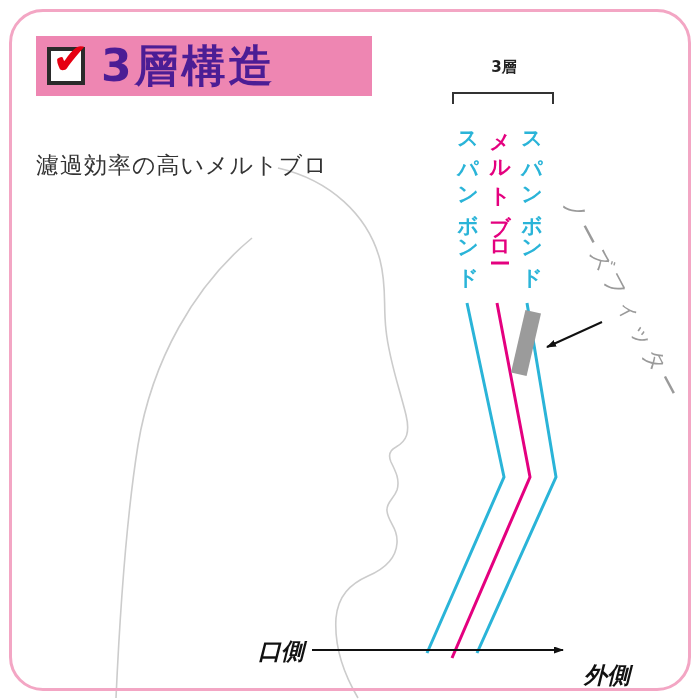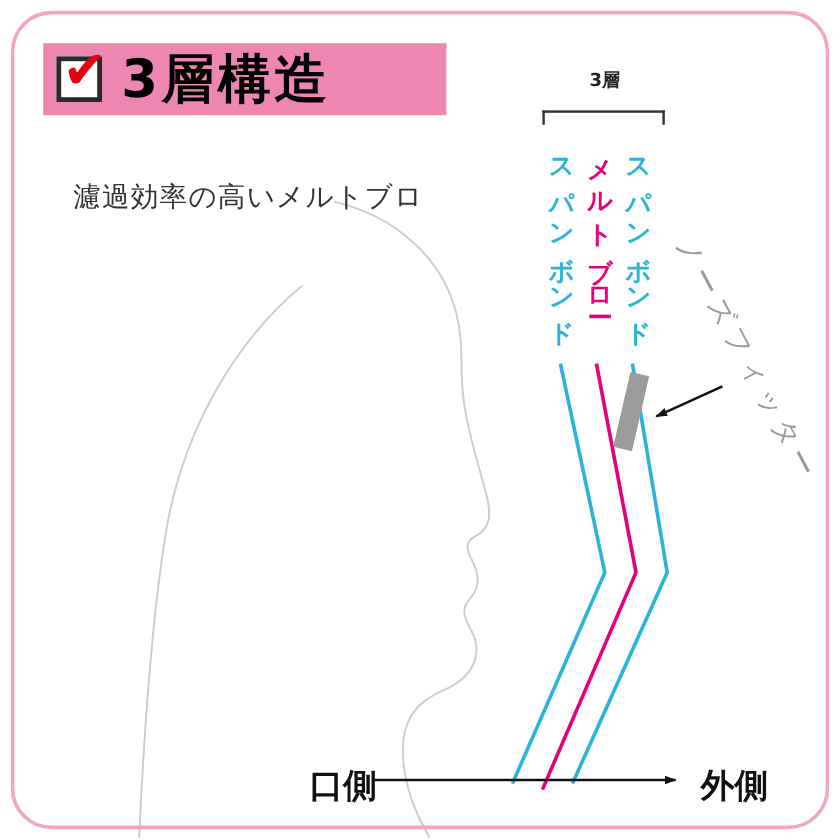--- a/index.html
+++ b/index.html
@@ -29,27 +29,27 @@
   }
   .checkbox{
     width:38px;height:38px;margin-left:11px;background:#ffffff;
     border:4px solid #2a2a2a;position:relative;flex:0 0 auto;
   }
   .checkbox .check{
     position:absolute;left:1px;top:-14px;font-size:44px;line-height:44px;
     font-weight:bold;color:var(--check-red);
   }
   .banner-title{
-    margin-left:16px;font-size:44px;font-weight:bold;color:#000000;letter-spacing:3px;
+    margin-left:16px;font-size:44px;font-weight:bold;color:#4c1d95;letter-spacing:3px;
     white-space:nowrap;
   }
   
   .description{
     position:absolute;left:36px;top:138px;width:345px;
-    font-size:23px;color:var(--text-dark);line-height:55px;letter-spacing:1px;margin-left:25px;
+    font-size:23px;color:var(--text-dark);line-height:55px;letter-spacing:1px;
   }
   
   .bracket-label{
     position:absolute;left:473px;top:58px;width:62px;text-align:center;
     font-size:15px;font-weight:bold;color:#222;
   }
   .bracket{
     position:absolute;left:452px;top:92px;width:102px;height:12px;
     border-top:2.5px solid #333;border-left:2.5px solid #333;border-right:2.5px solid #333;
   }
@@ -60,24 +60,24 @@
   }
   .layer-label.c1{left:452px;color:var(--cyan);}
   .layer-label.c2{left:484px;color:var(--magenta);}
   .layer-label.c3{left:516px;color:var(--cyan);}
   .nose-label{
     position:absolute;left:583px;top:192px;
     transform:rotate(62deg);transform-origin:left top;
     font-size:23px;letter-spacing:5px;color:var(--label-gray);white-space:nowrap;
   }
   .side-label{
-    position:absolute;top:636px;font-size:28px;font-weight:bold;color:#111;white-space:nowrap;
+    position:absolute;top:636px;font-size:23px;font-weight:bold;color:#111;white-space:nowrap;font-style:italic;
   }
   .side-label.mouth{left:258px;}
-  .side-label.outer{left:584px;}
+  .side-label.outer{left:584px;margin-top:24px;}
   
   .overlay{position:absolute;left:0;top:0;width:700px;height:700px;pointer-events:none;}
   .face-path{fill:none;stroke:var(--face-outline);stroke-width:1.6px;}
   .line-cyan{fill:none;stroke:var(--cyan);stroke-width:3px;}
   .line-magenta{fill:none;stroke:var(--magenta);stroke-width:3px;}
   .fitter-rect{fill:var(--nose-fitter-gray);}
   .arrow-line{stroke:#111;stroke-width:2px;fill:none;}
 </style>
 </head>
 <body>

